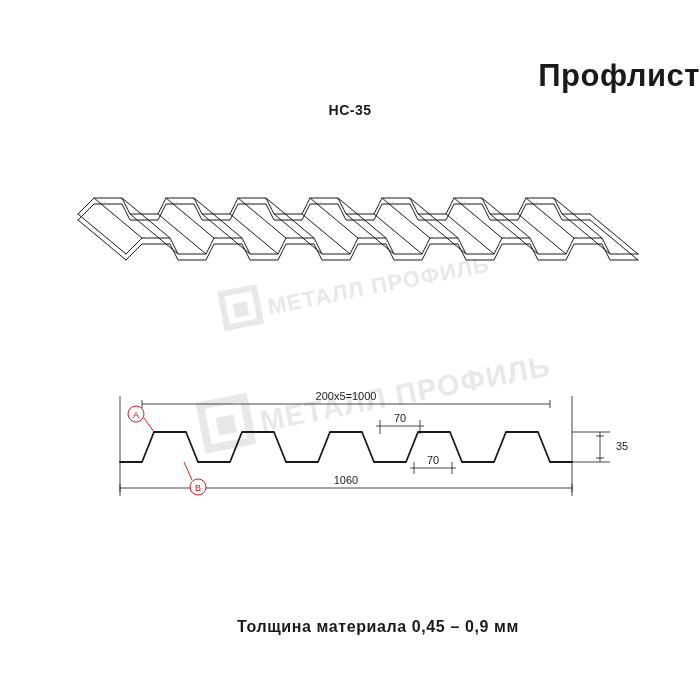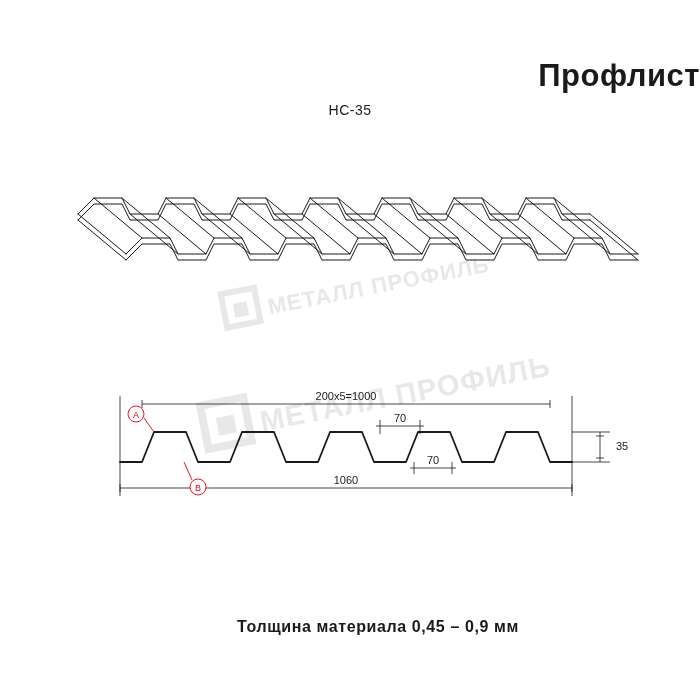--- a/index.html
+++ b/index.html
@@ -32,21 +32,21 @@
     letter-spacing: 0.5px;
     color: #1a1a1a;
   }
   .subtitle {
     position: absolute;
     top: 102px;
     left: 0;
     width: 700px;
     text-align: center;
     font-size: 14px;
-    font-weight: normal;
+    font-weight: bold;
     letter-spacing: 0.5px;
     color: #1a1a1a;
   }
   .footnote {
     position: absolute;
     top: 618px;
     left: 0;
     width: 700px;
     text-align: center;
     font-size: 16px;

